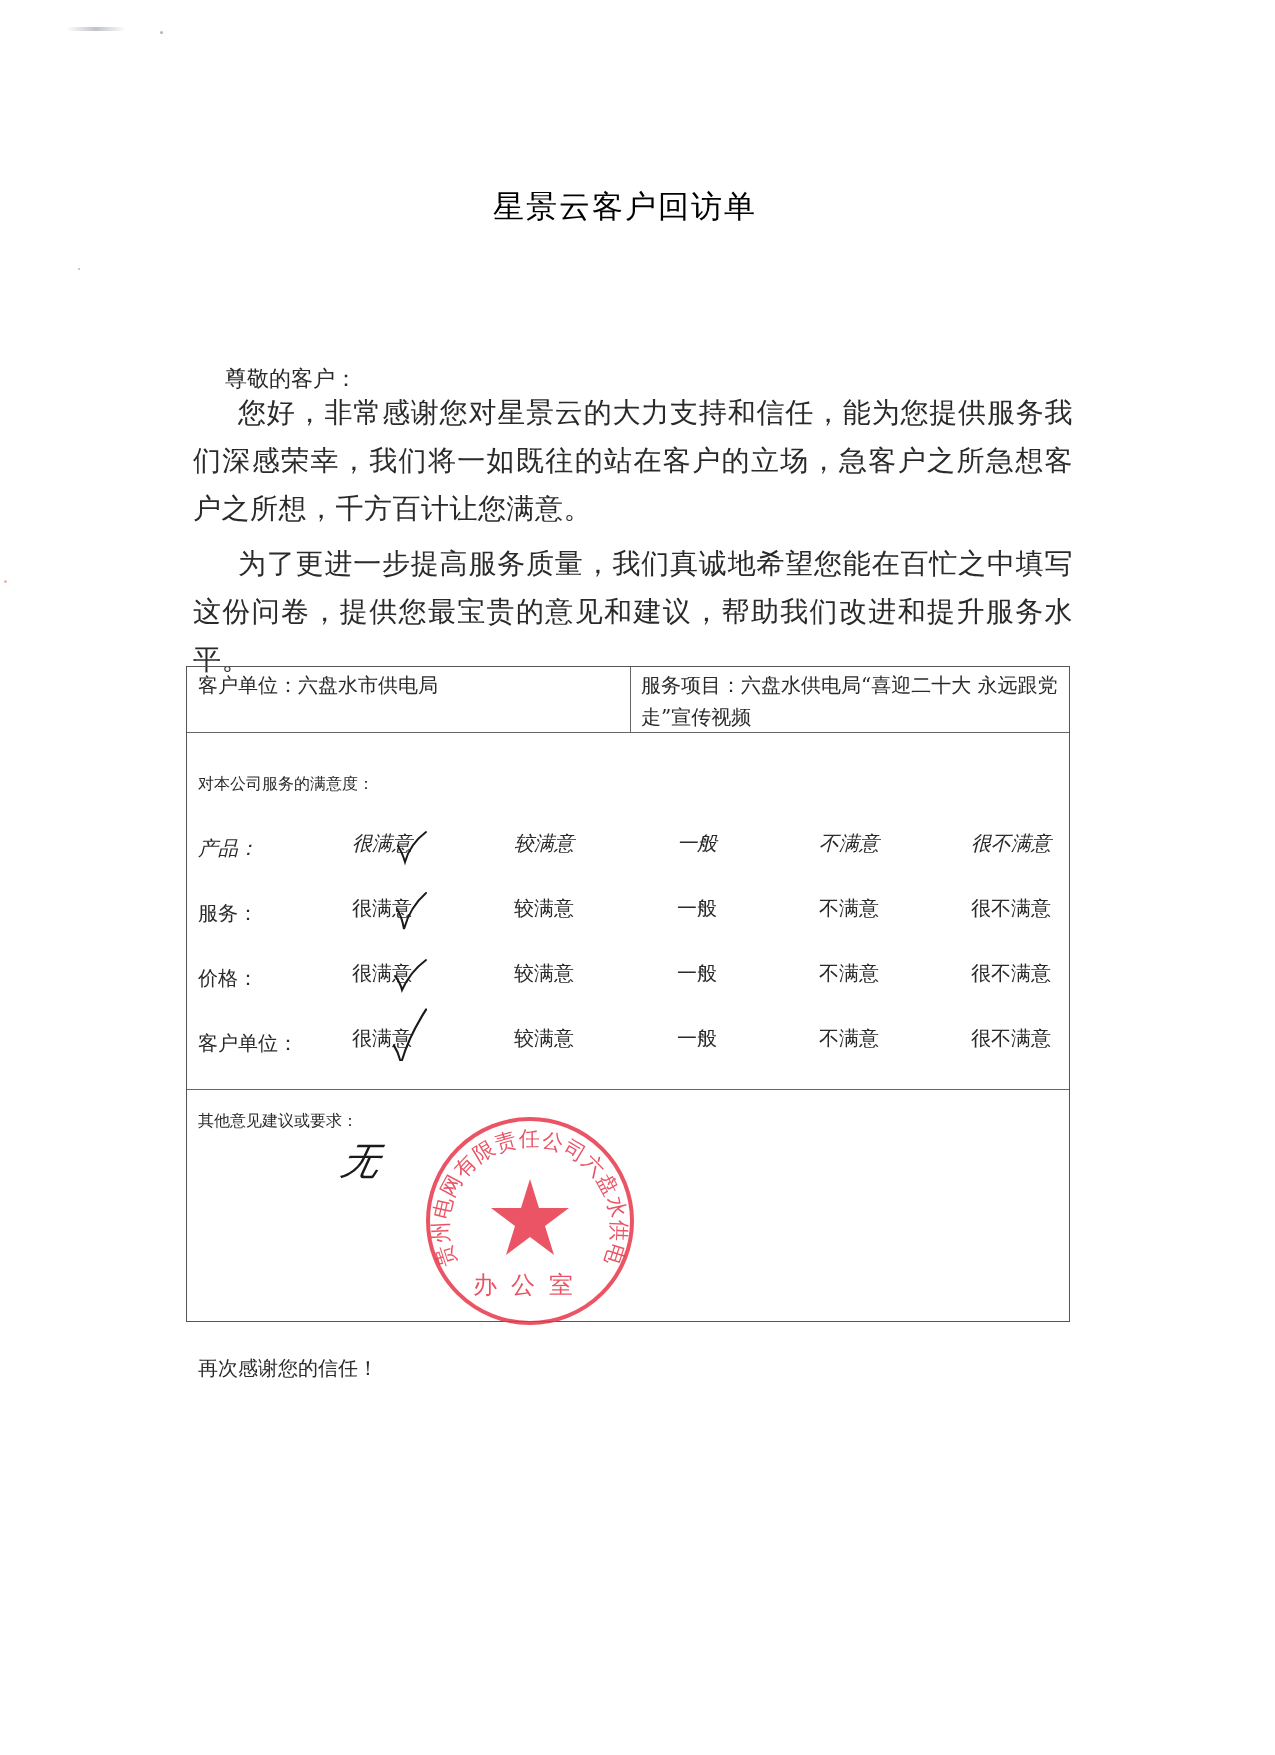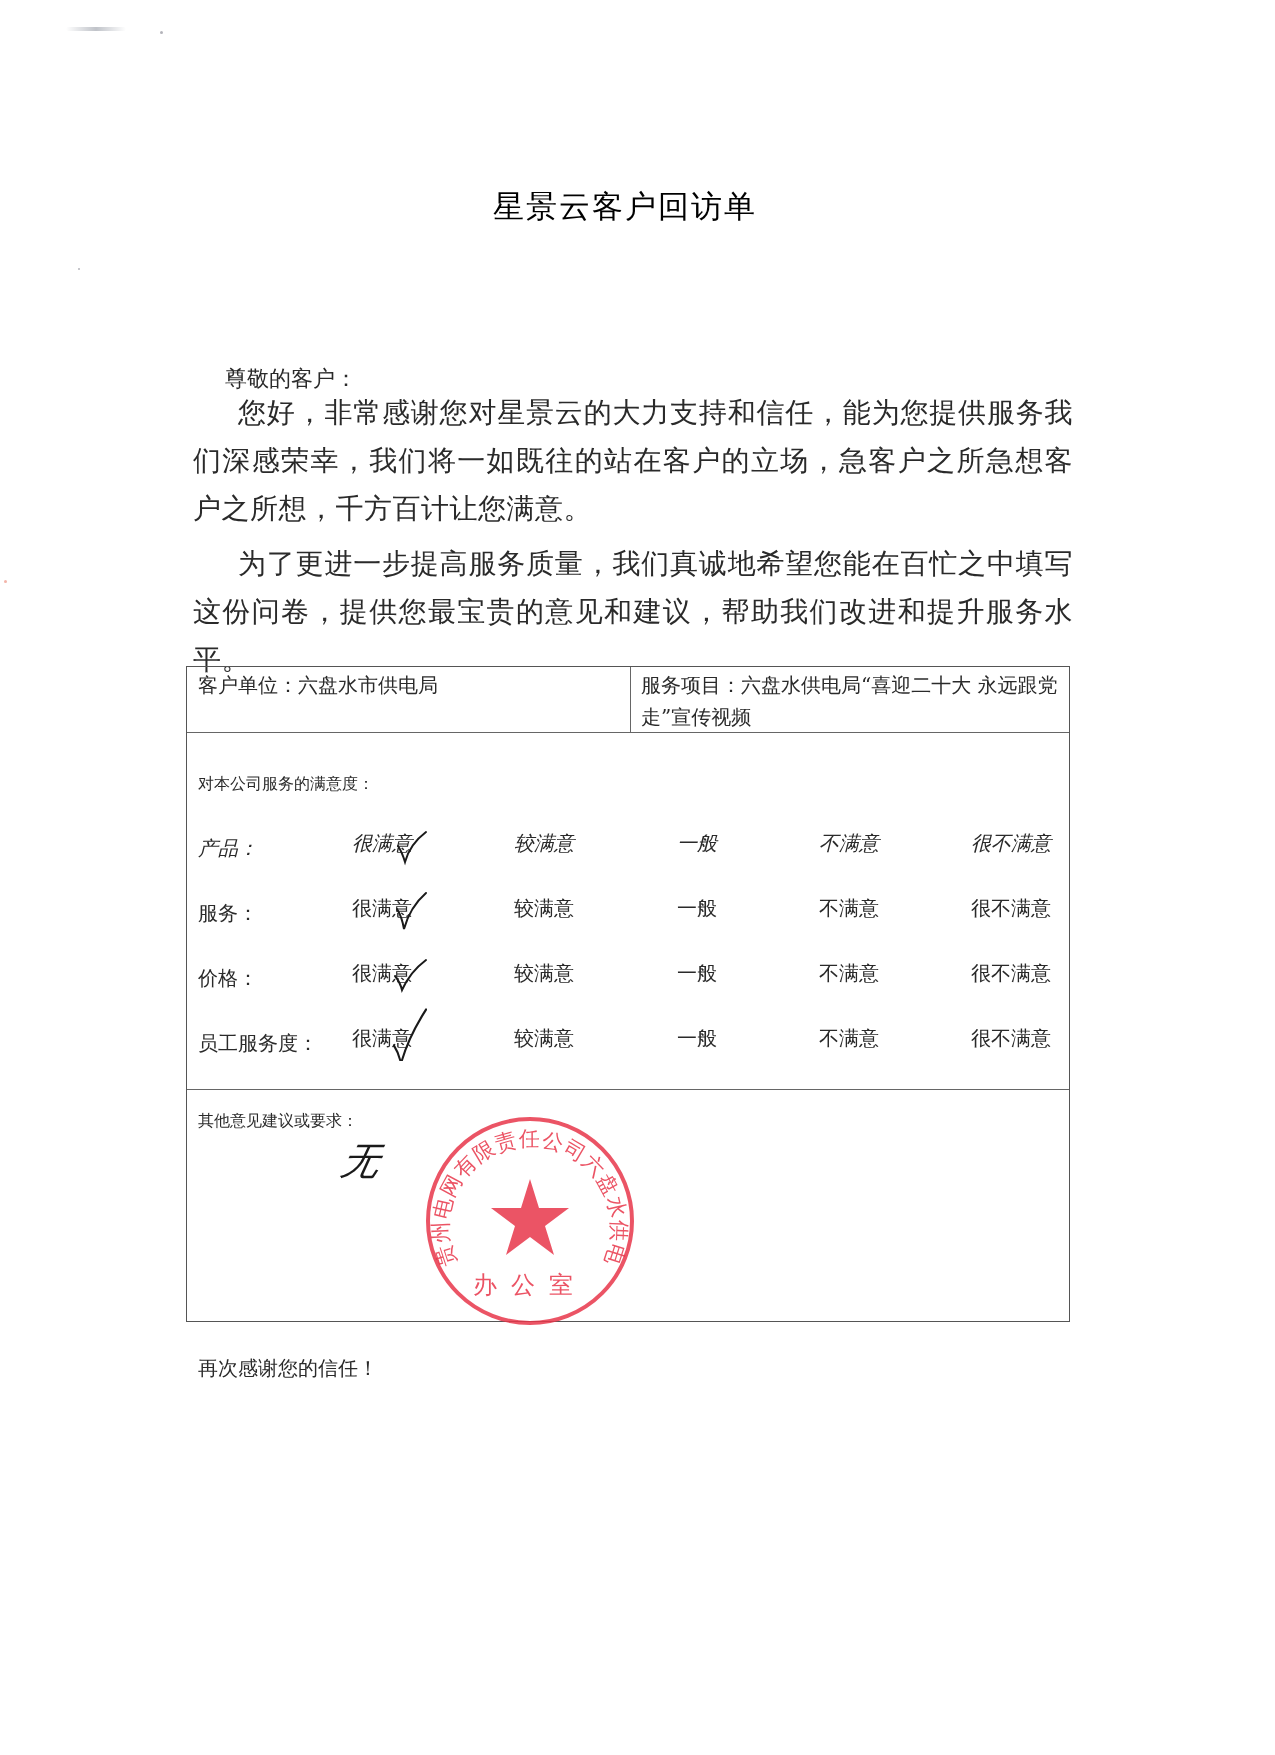--- a/index.html
+++ b/index.html
@@ -224,21 +224,21 @@
             <path d="M3 22 Q8 28 10 36 Q18 18 34 6" fill="none" stroke="#1a1a1a" stroke-width="2" stroke-linecap="round"></path>
           </svg>
       </span>
       <span class="rating-option opt-1">较满意</span>
       <span class="rating-option opt-2">一般</span>
       <span class="rating-option opt-3">不满意</span>
       <span class="rating-option opt-4">很不满意</span>
     </div>
 
     <div class="rating-row" style="top:257px;">
-      <span class="rating-label">员工服务度：</span>
+      <span class="rating-label">客户单位：</span>
       <span class="rating-option opt-0">
         <span>很满意</span>
         <svg class="check-icon" viewBox="0 0 38 42" style="top:-18px;height:54px;" preserveAspectRatio="none">
             <path d="M2 30 Q7 36 9 44 Q16 24 34 2" fill="none" stroke="#1a1a1a" stroke-width="2" stroke-linecap="round"></path>
           </svg>
       </span>
       <span class="rating-option opt-1">较满意</span>
       <span class="rating-option opt-2">一般</span>
       <span class="rating-option opt-3">不满意</span>
       <span class="rating-option opt-4">很不满意</span>

